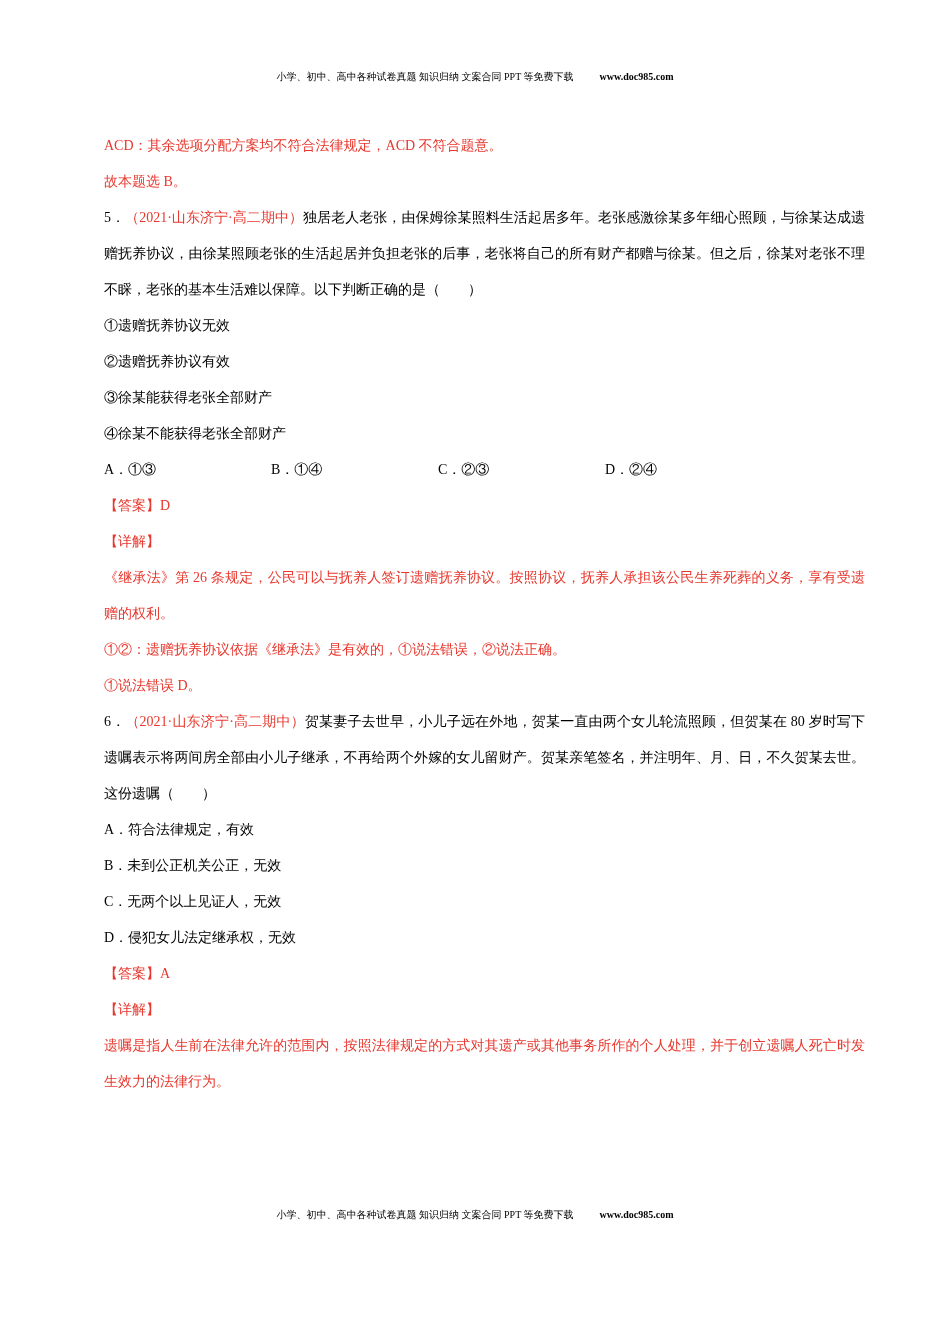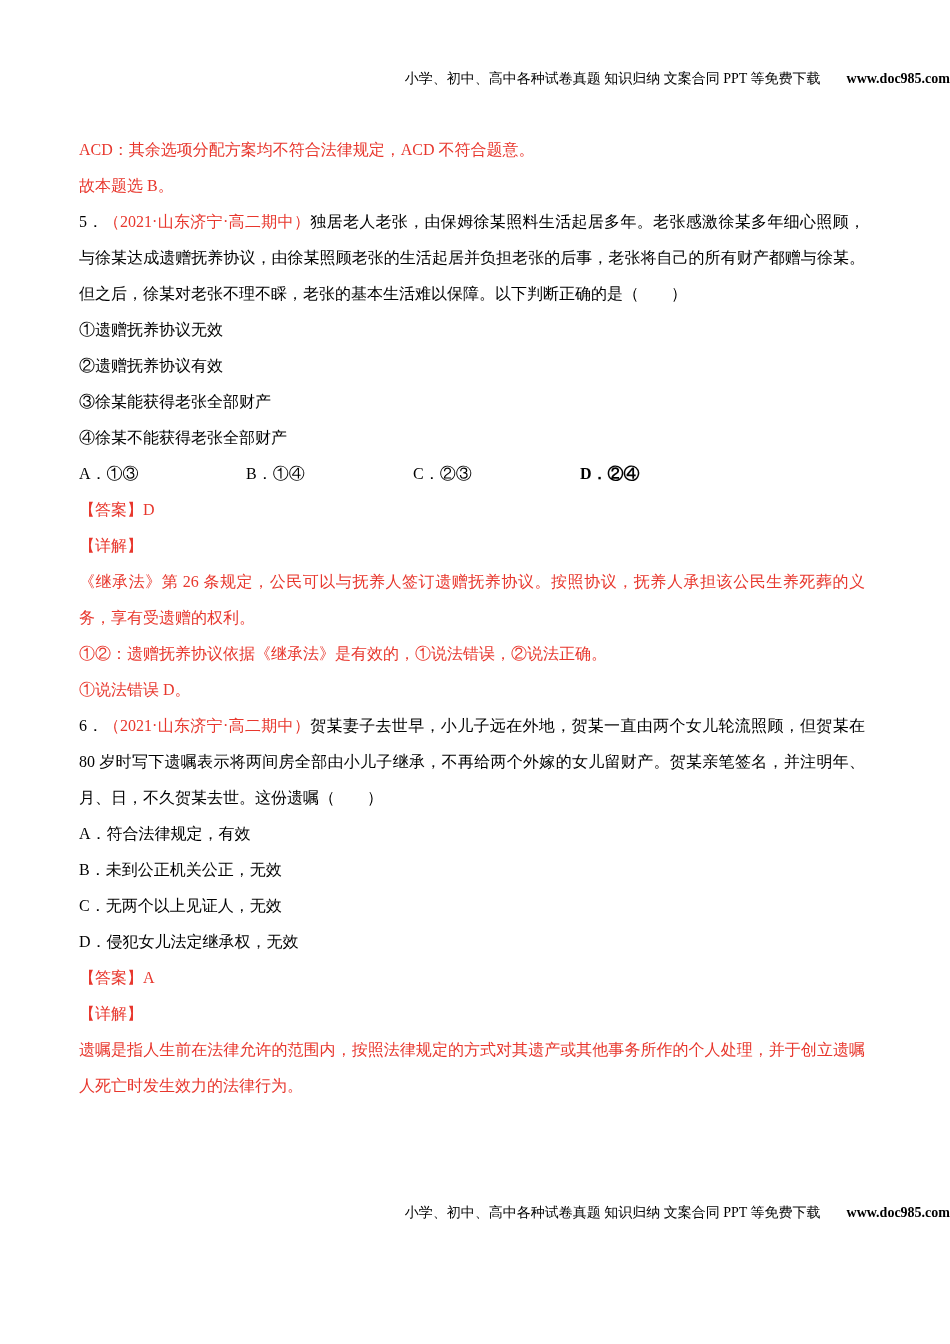--- a/index.html
+++ b/index.html
@@ -6,38 +6,38 @@
   .page{
     position:relative;
     width:950px;height:1344px;
     margin:0 auto;
     background:#ffffff;
     font-family:"Liberation Serif","DejaVu Serif",serif;
     color:#000;
     overflow:hidden;
   }
   .page-header,.page-footer{
-    text-align:right;
-    font-size:14px;
+    text-align:center;
+    font-size:10px;
     color:#000;
     white-space:nowrap;
   }
   .page-header{padding-top:70px;}
   .page-footer{position:absolute;left:0;right:0;bottom:122px;}
   .site-url{font-weight:bold;margin-left:26px;}
   .content{
-    padding:44px 85px 0 79px;
-    font-size:16px;
+    padding:44px 85px 0 104px;
+    font-size:14px;
     line-height:36px;
     text-align:justify;
   }
   .content p{margin:0;}
   .red{color:var(--red,#e8372d);}
   .choices span{display:inline-block;width:167px;}
-  .choices span:last-child{width:auto;font-weight:bold;}
+  .choices span:last-child{width:auto;}
 </style>
 </head>
 <body>
 
 <div class="page">
 
   <div class="page-header">
     <span>小学、初中、高中各种试卷真题 知识归纳 文案合同 PPT 等免费下载</span><span class="site-url">www.doc985.com</span>
   </div>
 

